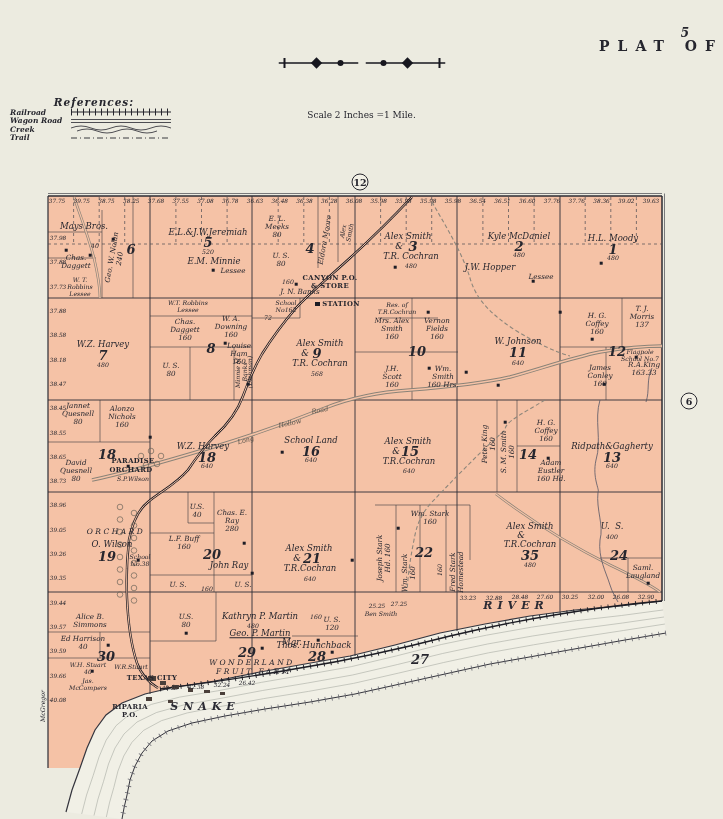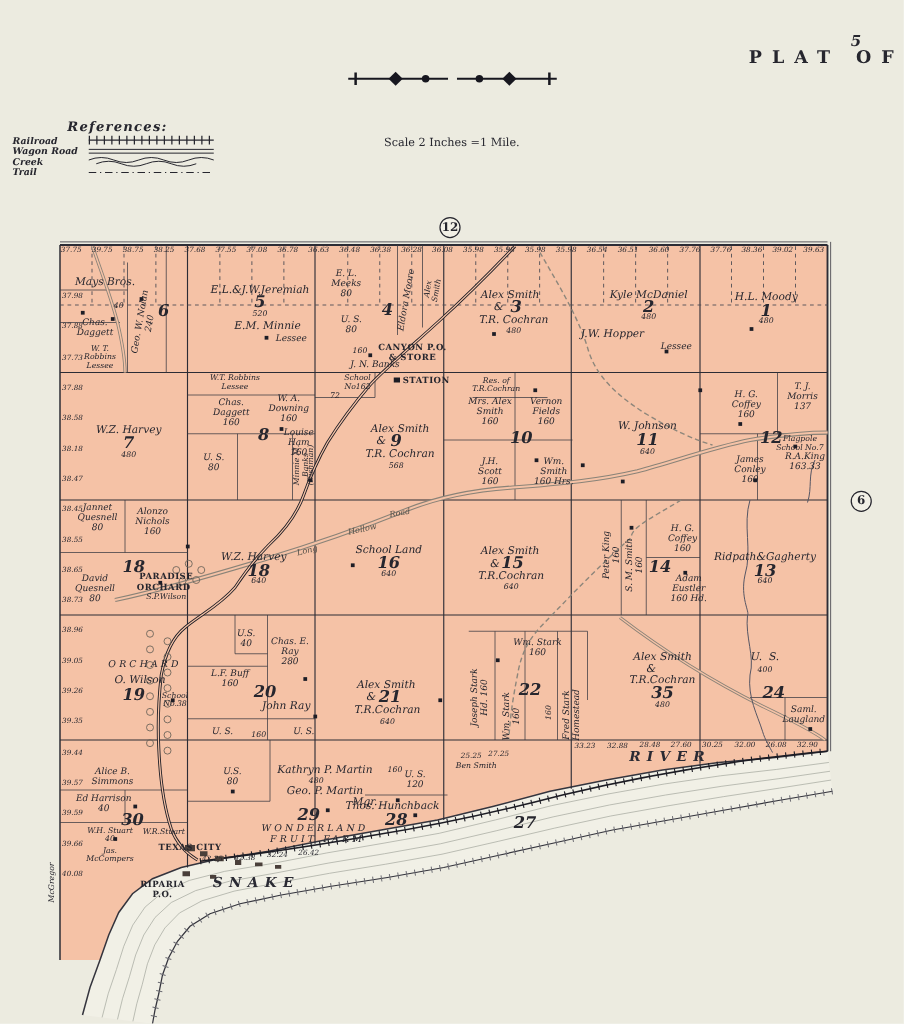--- a/index.html
+++ b/index.html
@@ -441,34 +441,34 @@
       <div class="lbl t" style="left: 131px; top: 667px; transform: translate(-50%, -50%) rotate(0deg);">W.R.Stuart</div>
       <div class="lbl b" style="left: 152px; top: 679px; transform: translate(-50%, -50%) rotate(0deg);">TEXAS CITY</div>
       <div class="lbl t" style="left: 88px; top: 685px; transform: translate(-50%, -50%) rotate(0deg);">Jas.
 McCompers</div>
       <div class="lbl b" style="left: 130px; top: 712px; transform: translate(-50%, -50%) rotate(0deg);">RIPARIA
 P.O.</div>
       <div class="lbl os" style="left: 186px; top: 621px; transform: translate(-50%, -50%) rotate(0deg);">U.S.
 80</div>
       <div class="lbl o" style="left: 260px; top: 617px; transform: translate(-50%, -50%) rotate(0deg);">Kathryn P. Martin</div>
       <div class="lbl t" style="left: 253px; top: 626px; transform: translate(-50%, -50%) rotate(0deg);">480</div>
-      <div class="lbl o" style="left: 260px; top: 634px; transform: translate(-50%, -50%) rotate(0deg);">Geo. P. Martin</div>
+      <div class="lbl o" style="left: 260px; top: 634px; transform: translate(-50%, -50%) rotate(0deg); text-decoration: underline;">Geo. P. Martin</div>
       <div class="lbl o" style="left: 292px; top: 643px; transform: translate(-50%, -50%) rotate(0deg);">Mgr.</div>
       <div class="lbl sn" style="left: 247px; top: 653px; transform: translate(-50%, -50%) rotate(0deg);">29</div>
       <div class="lbl sp" style="left: 252px; top: 663px; transform: translate(-50%, -50%) rotate(0deg);">WONDERLAND</div>
       <div class="lbl sp" style="left: 254px; top: 672px; transform: translate(-50%, -50%) rotate(0deg);">FRUIT FARM</div>
       <div class="lbl t" style="left: 316px; top: 617px; transform: translate(-50%, -50%) rotate(0deg);">160</div>
       <div class="lbl os" style="left: 332px; top: 624px; transform: translate(-50%, -50%) rotate(0deg);">U. S.
 120</div>
       <div class="lbl o" style="left: 314px; top: 646px; transform: translate(-50%, -50%) rotate(0deg);">Thos. Hunchback</div>
       <div class="lbl sn" style="left: 317px; top: 657px; transform: translate(-50%, -50%) rotate(0deg);">28</div>
       <div class="lbl t" style="left: 381px; top: 614px; transform: translate(-50%, -50%) rotate(0deg);">Ben Smith</div>
       <div class="lbl sn" style="left: 420px; top: 660px; transform: translate(-50%, -50%) rotate(0deg);">27</div>
       <div class="lbl rl" style="left: 205px; top: 707px; transform: translate(-50%, -50%) rotate(0deg);">SNAKE</div>
-      <div class="lbl rl" style="left: 536px; top: 606px; transform: translate(-50%, -50%) rotate(0deg);">RIVER</div>
+      <div class="lbl rl" style="left: 516px; top: 606px; transform: translate(-50%, -50%) rotate(0deg);">RIVER</div>
       <div class="lbl t" style="left: 43px; top: 706px; transform: translate(-50%, -50%) rotate(-90deg);">McGregor</div>
       <div class="lbl en" style="left: 377px; top: 606px; transform: translate(-50%, -50%) rotate(0deg);">25.25</div>
       <div class="lbl en" style="left: 399px; top: 604px; transform: translate(-50%, -50%) rotate(0deg);">27.25</div>
       <div class="lbl en" style="left: 170px; top: 688px; transform: translate(-50%, -50%) rotate(0deg);">42.25</div>
       <div class="lbl en" style="left: 196px; top: 687px; transform: translate(-50%, -50%) rotate(0deg);">42.38</div>
       <div class="lbl en" style="left: 222px; top: 685px; transform: translate(-50%, -50%) rotate(0deg);">32.24</div>
       <div class="lbl en" style="left: 247px; top: 683px; transform: translate(-50%, -50%) rotate(0deg);">26.42</div>
       <div class="lbl en" style="left: 468px; top: 598px; transform: translate(-50%, -50%) rotate(0deg);">33.23</div>
       <div class="lbl en" style="left: 494px; top: 598px; transform: translate(-50%, -50%) rotate(0deg);">32.88</div>
       <div class="lbl en" style="left: 520px; top: 597px; transform: translate(-50%, -50%) rotate(0deg);">28.48</div>

